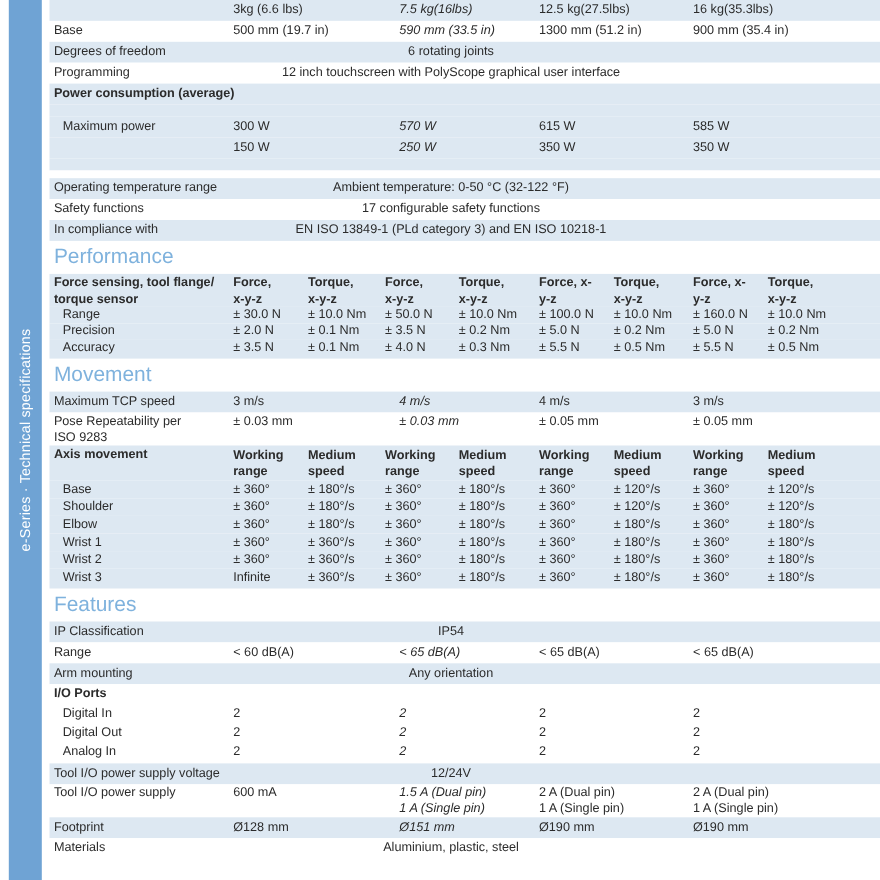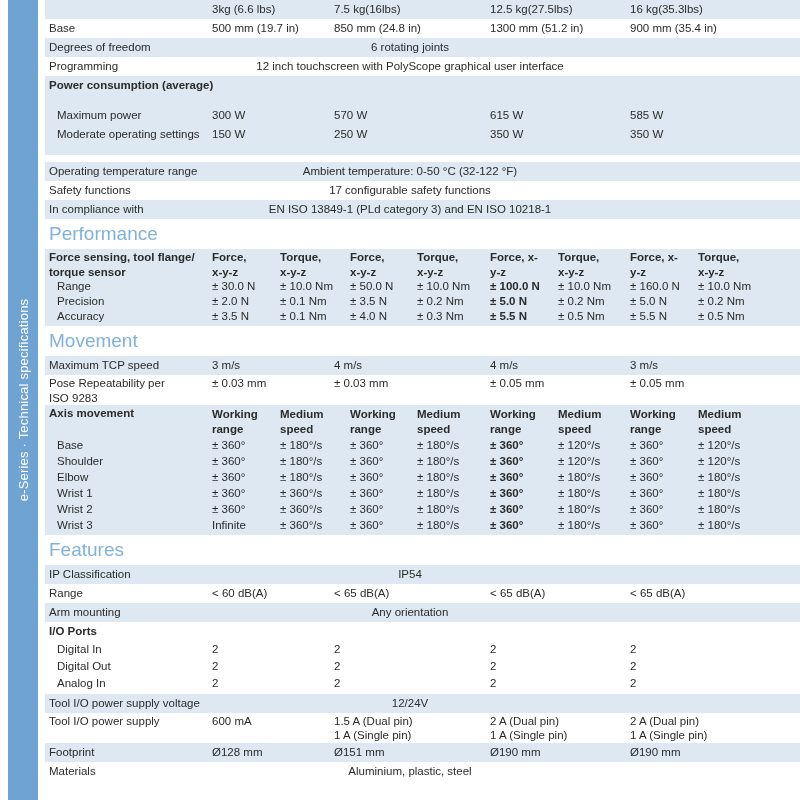--- a/index.html
+++ b/index.html
@@ -44,24 +44,24 @@
   .label.bold{font-weight:bold;}
   .label.two{line-height:15px;top:2px;}
   .cell{
     position:absolute;top:0;
     font-size:11.5px;line-height:19px;
     white-space:nowrap;
   }
   .cell.bold{font-weight:bold;}
   .cell.two{line-height:14px;top:2px;}
   
-  .c1{left:167px;} .c2{left:289px;} .c3{left:445px;} .c4{left:585px;}
+  .c1{left:167px;} .c2{left:318px;font-style:italic;} .c3{left:445px;} .c4{left:585px;}
   
   .s1{left:167px;} .s2{left:235px;} .s3{left:305px;} .s4{left:372px;}
-  .s5{left:445px;font-weight:bold;} .s6{left:513px;} .s7{left:585px;} .s8{left:653px;}
+  .s5{left:445px;} .s6{left:513px;} .s7{left:585px;} .s8{left:653px;}
   .center{
     position:absolute;left:0;width:730px;text-align:center;top:0;
     font-size:11.5px;line-height:19px;
   }
   .section{
     font-size:19px;color:#7fb2dd;
     line-height:30px;padding-left:4px;
     font-weight:normal;
     background:#ffffff;
   }
@@ -80,21 +80,21 @@
     <div class="row alt" style="height:19px">
       <span class="cell c1">3kg (6.6 lbs)</span>
       <span class="cell c2">7.5 kg(16lbs)</span>
       <span class="cell c3">12.5 kg(27.5lbs)</span>
       <span class="cell c4">16 kg(35.3lbs)</span>
     </div>
 
     <div class="row plain" style="height:19px">
       <span class="label">Base</span>
       <span class="cell c1">500 mm (19.7 in)</span>
-      <span class="cell c2">850 mm (24.8 in)</span>
+      <span class="cell c2">590 mm (33.5 in)</span>
       <span class="cell c3">1300 mm (51.2 in)</span>
       <span class="cell c4">900 mm (35.4 in)</span>
     </div>
 
     <div class="row alt" style="height:19px">
       <span class="label">Degrees of freedom</span>
       <span class="center">6 rotating joints</span>
     </div>
 
     <div class="row plain" style="height:19px">
@@ -110,21 +110,20 @@
 
     <div class="row alt" style="height:19px">
       <span class="label indent">Maximum power</span>
       <span class="cell c1">300 W</span>
       <span class="cell c2">570 W</span>
       <span class="cell c3">615 W</span>
       <span class="cell c4">585 W</span>
     </div>
 
     <div class="row alt" style="height:19px">
-      <span class="label indent">Moderate operating settings</span>
       <span class="cell c1">150 W</span>
       <span class="cell c2">250 W</span>
       <span class="cell c3">350 W</span>
       <span class="cell c4">350 W</span>
     </div>
 
     <div class="row alt" style="height:11px"></div>
     <div class="row plain" style="height:7px"></div>
 
     <div class="row alt" style="height:19px">

